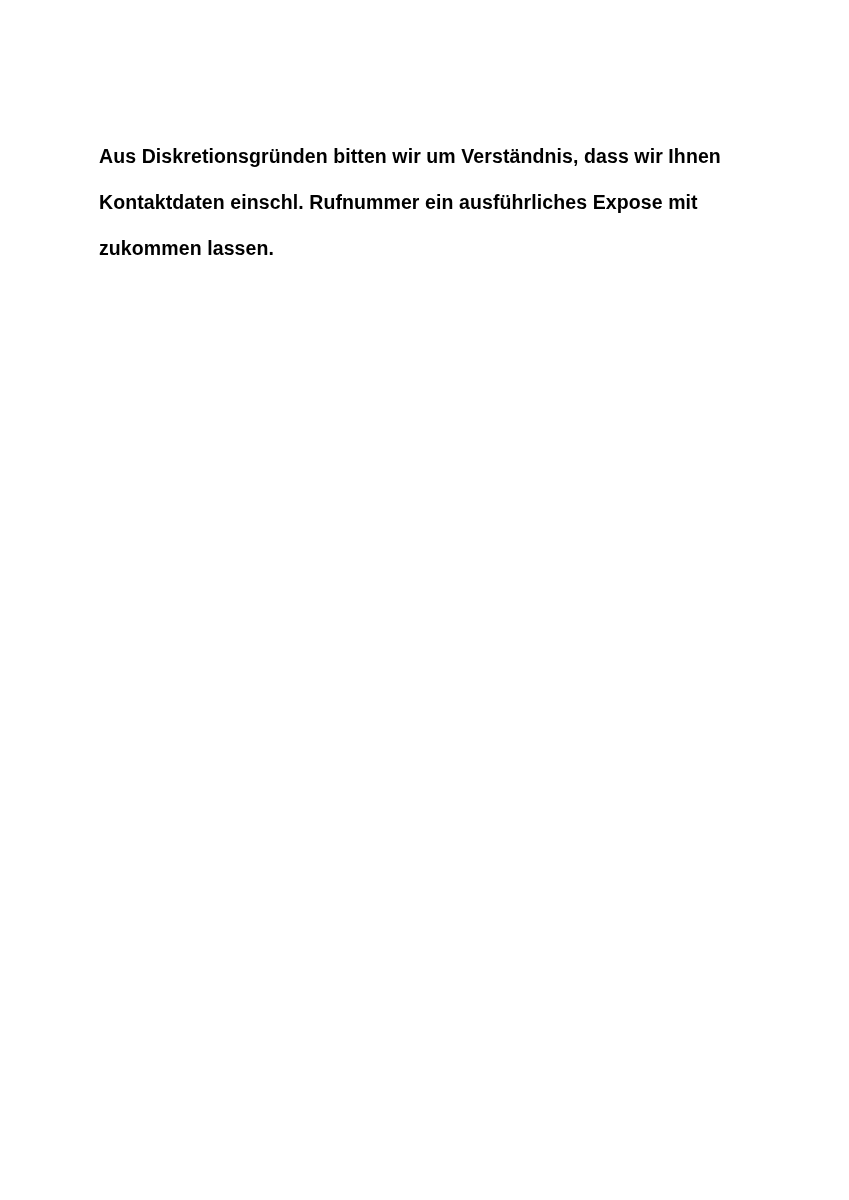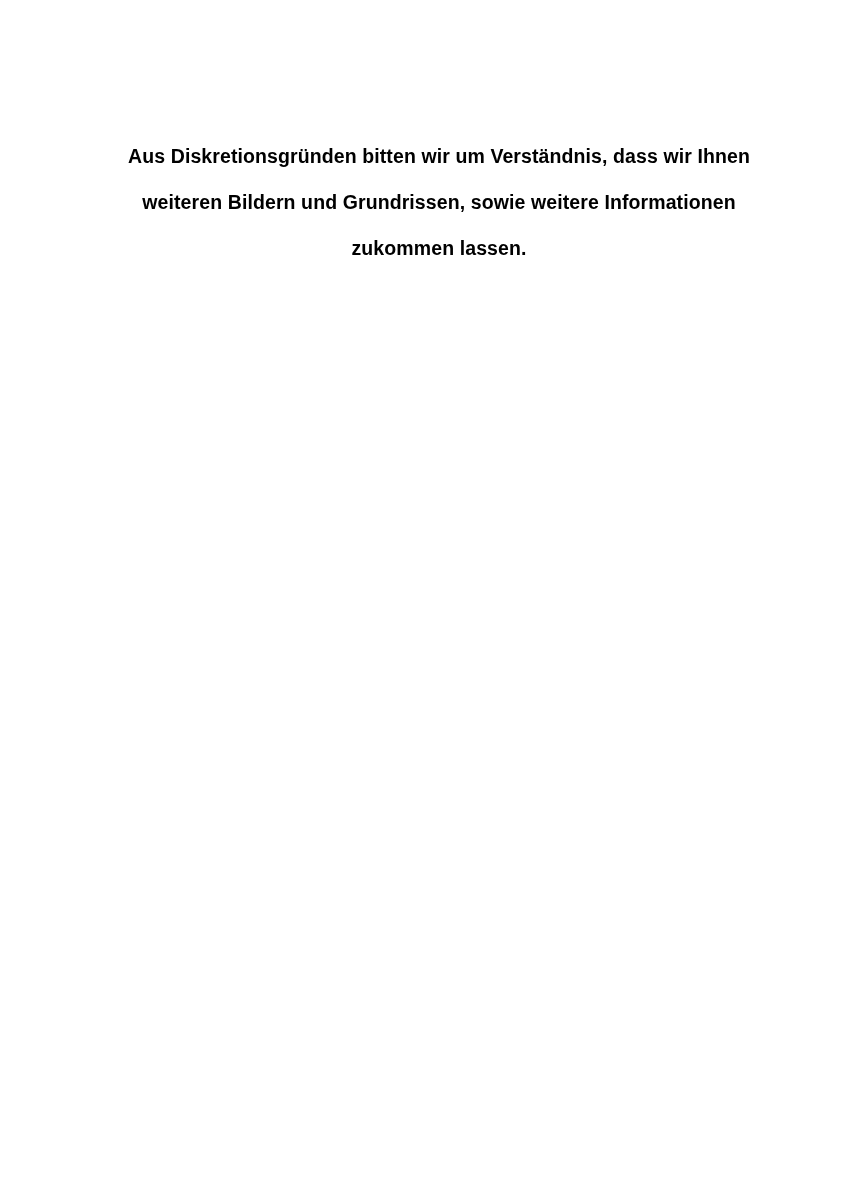--- a/index.html
+++ b/index.html
@@ -11,21 +11,20 @@
     height: 1200px;
     background: #ffffff;
     font-family: "Liberation Sans", sans-serif;
     overflow: hidden;
   }
   .page {
     position: relative;
     width: 849px;
     height: 1200px;
     background: #ffffff;
-    text-align: center;
   }
   .paragraph {
     position: absolute;
     left: 99px;
     top: 133px;
     width: 680px;
   }
   .line {
     font-size: 19.5px;
     font-weight: bold;
@@ -34,16 +33,16 @@
     white-space: nowrap;
     letter-spacing: 0.1px;
   }
 </style>
 </head>
 <body>
 
 <div class="page">
   <div class="paragraph">
     <div class="line">Aus Diskretionsgründen bitten wir um Verständnis, dass wir Ihnen</div>
-    <div class="line">weiteren Bildern und Grundrissen, sowie weitere Informationen</div>
+    <div class="line">Kontaktdaten einschl. Rufnummer ein ausführliches Expose mit</div>
     <div class="line">zukommen lassen.</div>
   </div>
 </div>
 
 </body></html>

